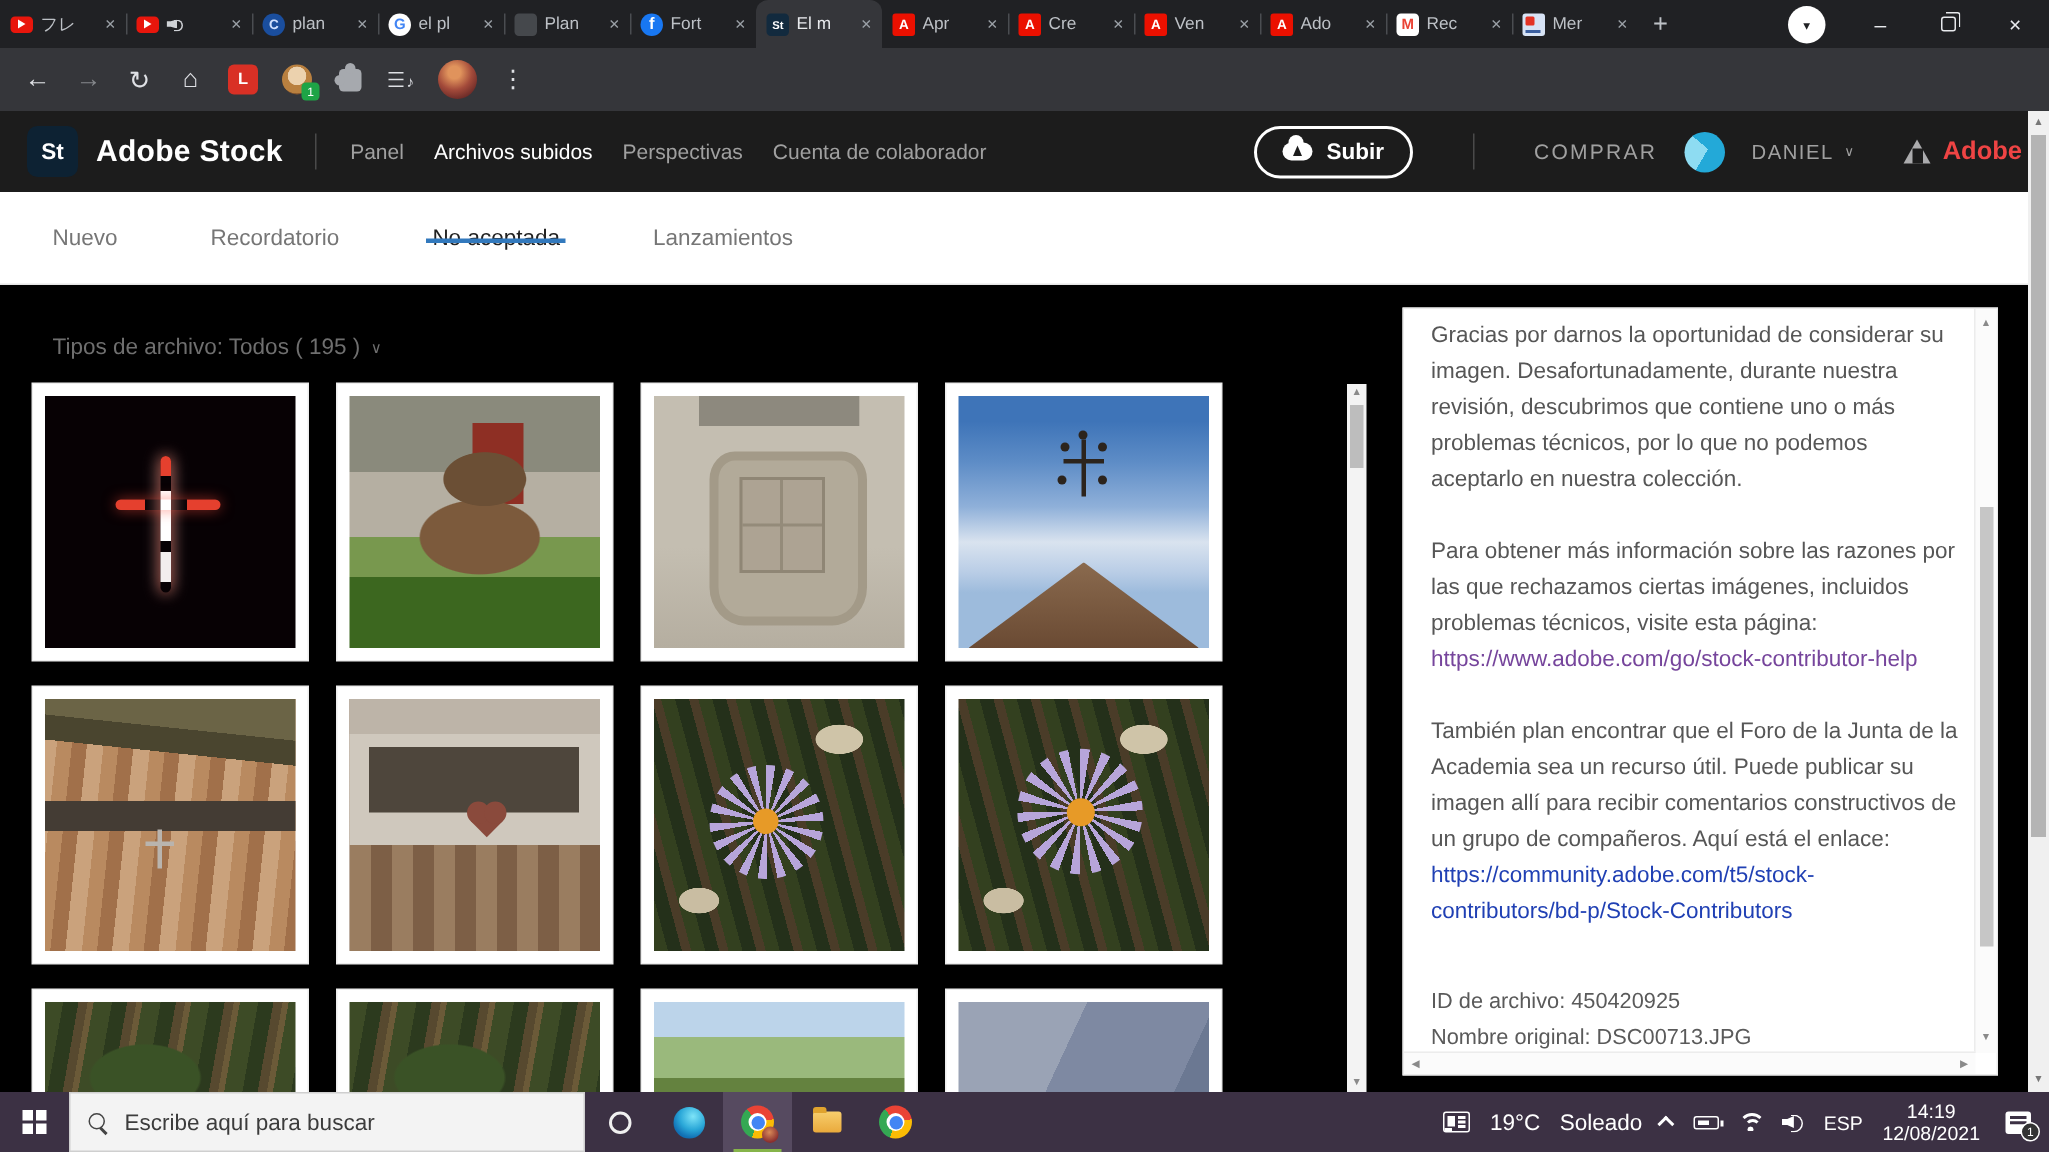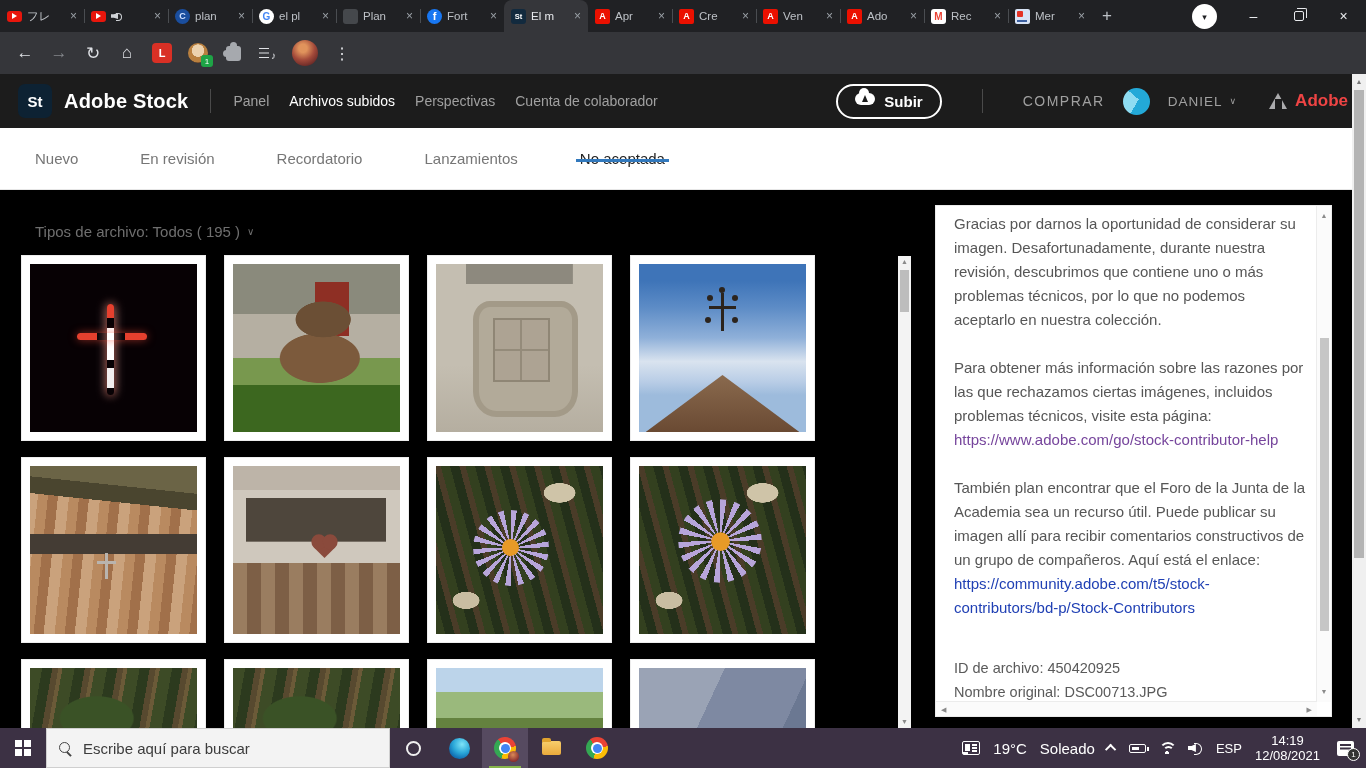--- a/index.html
+++ b/index.html
@@ -62,21 +62,21 @@
   .dots{color:#dfe1e5;font-size:16px;margin:0 6px}
 
   
   .stockbar{position:absolute;left:0;top:74px;width:1366px;height:54px;background:#1c1c1c;display:flex;align-items:center;padding:0 18px}
   .stlogo{width:34px;height:34px;border-radius:7px;background:#0d2233;color:#fff;font-weight:bold;font-size:15px;display:flex;align-items:center;justify-content:center}
   .brand{color:#fff;font-size:20px;font-weight:bold;margin-left:12px;letter-spacing:.2px}
   .vsep{width:1px;height:24px;background:#4a4a4a;margin:0 22px}
   .snav{display:flex;gap:20px;font-size:14px;color:#a0a0a0}
   .snav .on{color:#fff}
   .hdr-right{margin-left:auto;display:flex;align-items:center;gap:18px}
-  .subir{display:flex;align-items:flex-start;gap:9px;border:2px solid #fff;border-radius:20px;padding:7px 17px;color:#fff;font-size:15px;font-weight:bold}
+  .subir{display:flex;align-items:center;gap:9px;border:2px solid #fff;border-radius:20px;padding:7px 17px;color:#fff;font-size:15px;font-weight:bold}
   .cloud{width:20px;height:12px;background:#fff;border-radius:7px;position:relative}
   .cloud::before{content:"";position:absolute;left:4px;top:-5px;width:10px;height:10px;background:#fff;border-radius:50%}
   .cloud::after{content:"";position:absolute;left:6.5px;top:2px;border-left:3.5px solid transparent;border-right:3.5px solid transparent;border-bottom:7px solid #1c1c1c}
   .comprar{color:#a0a0a0;font-size:14px;letter-spacing:1.5px}
   .avatar-cy{width:27px;height:27px;border-radius:50%;background:conic-gradient(from 210deg at 58% 42%,#8edcf2 0 100deg,#23a9d8 100deg 360deg)}
   .uname{color:#a0a0a0;font-size:13.5px;letter-spacing:1px;display:flex;align-items:center;gap:7px}
   .chev{font-size:9px;color:#a0a0a0}
   .adobe-wrap{display:flex;align-items:center;gap:8px;margin-left:14px}
   .adobe-a{width:0;height:0;border-left:9px solid transparent;border-right:9px solid transparent;border-bottom:16px solid #ababad;position:relative}
   .adobe-a::after{content:"";position:absolute;left:-3.5px;top:6px;width:7px;height:10px;background:#1c1c1c}
@@ -307,24 +307,23 @@
     </div>
     <div class="adobe-wrap">
       <span class="adobe-a"></span>
       <span class="adobe-txt">Adobe</span>
     </div>
   </div>
 </div>
 
 <div class="subnav">
   <div class="item">Nuevo</div>
-  <div class="item">En revisión</div>
   <div class="item">Recordatorio</div>
+  <div class="item on">No aceptada</div>
   <div class="item">Lanzamientos</div>
-  <div class="item on">No aceptada</div>
 </div>
 
 <div class="content">
   <div class="filter">
     <span>Tipos de archivo: Todos ( 195 )</span>
     <span class="chev">∨</span>
   </div>
 
   <div class="grid">
     <div class="card">

